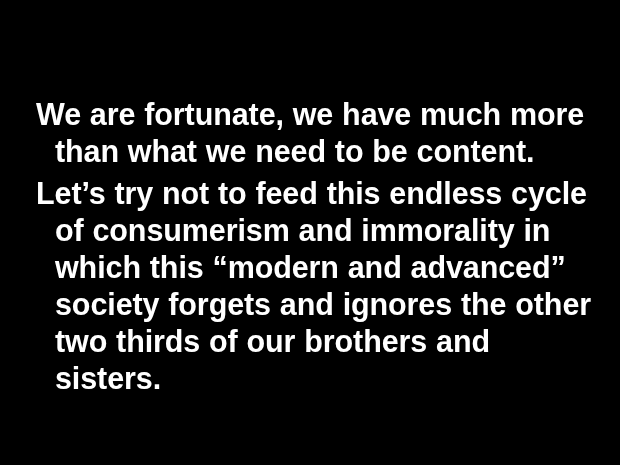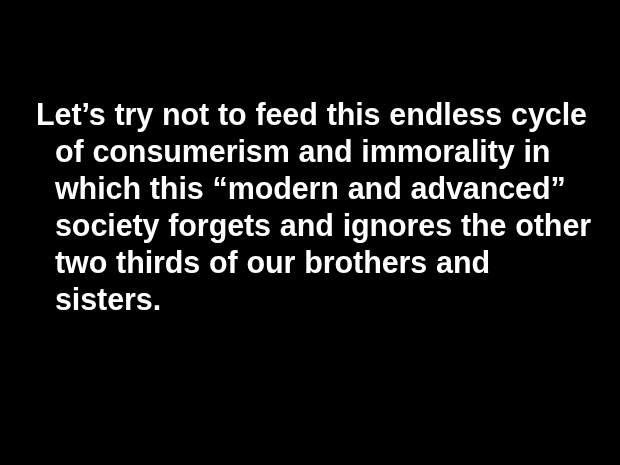--- a/index.html
+++ b/index.html
@@ -36,27 +36,29 @@
     letter-spacing: -0.1px;
     
     padding-left: 19px;
     text-indent: -19px;
     margin: 0;
     white-space: normal;
     word-spacing: 0.5px;
   }
 
   .slide-paragraph + .slide-paragraph {
+    margin-top: 5px;
   }
 </style>
 </head>
 <body style="background: rgb(0, 0, 0);">
 
 <div id="slide" style="background: rgb(0, 0, 0);">
 
   <div id="slide-body">
 
+    <p class="slide-paragraph" style="color: rgb(255, 255, 255);">We are fortunate, we have much more than what we need to be content.</p>
 
     <p class="slide-paragraph" style="color: rgb(255, 255, 255);">Let’s try not to feed this endless cycle of consumerism and immorality in which this “modern and advanced” society forgets and ignores the other two thirds of our brothers and sisters.</p>
 
   </div>
 
 </div>
 
 </body></html>

